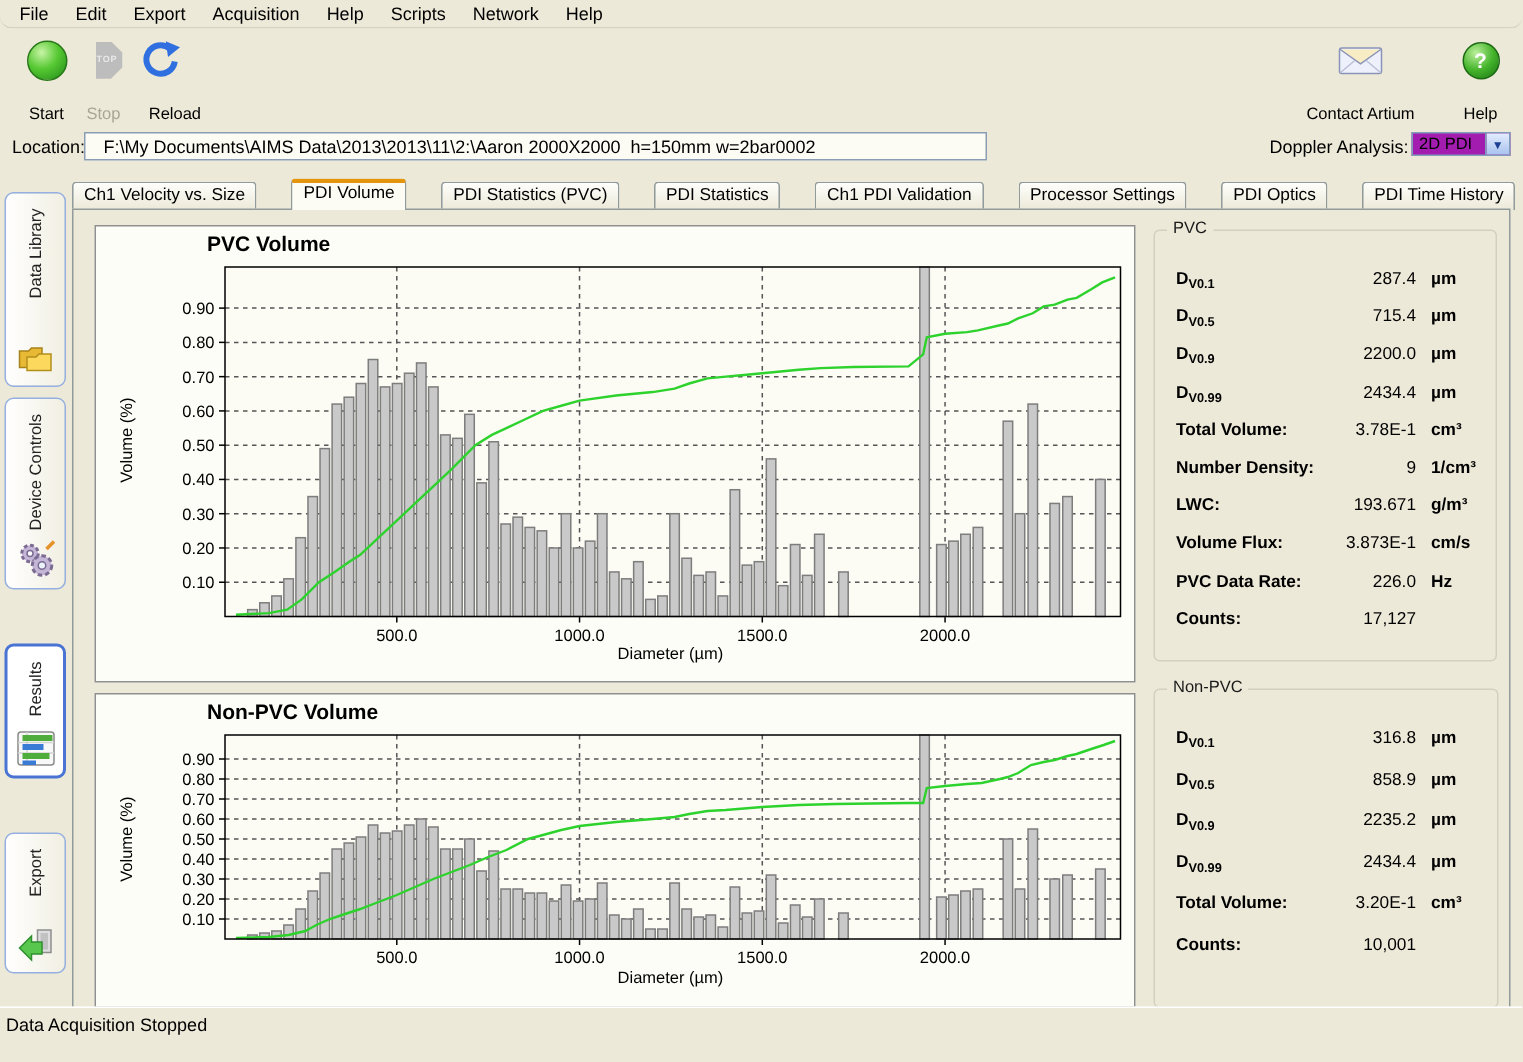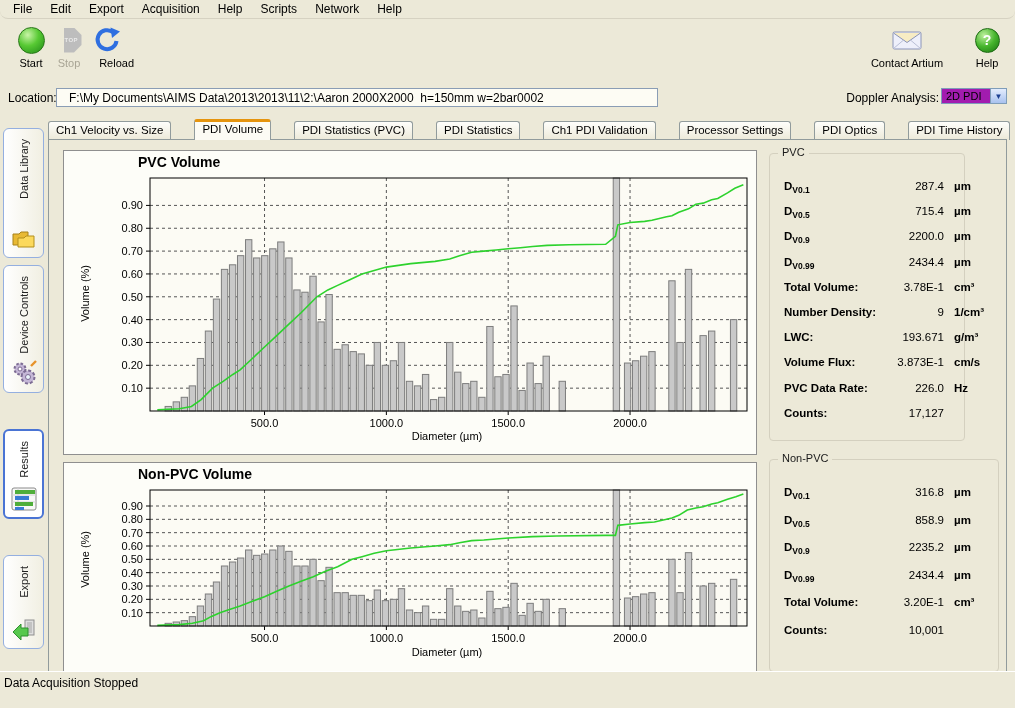--- a/index.html
+++ b/index.html
@@ -10,21 +10,21 @@
   }
   
   #menubar { position:absolute; left:0; top:0; width:100%; height:19px;
     display:flex; align-items:center; padding-left:4px;
     border-bottom:1px solid #d6d2c2; background:#ece9d8;border-radius:8px; }
   .menu-item { padding:2px 9px; cursor:default; }
   
   #toolbar { position:absolute; left:0; top:20px; width:100%; height:66px; }
   .tool { position:absolute; top:4px; width:54px; text-align:center; font-size:11px; }
   .tool .ticon { height:32px; display:flex; align-items:center; justify-content:center; }
-  .tool .tlabel { margin-top:1px; }
+  .tool .tlabel { margin-top:14px; }
   .start-ball { width:27px; height:27px; border-radius:50%;
     background:radial-gradient(circle at 35% 28%, #c8f4a6, #57c933 45%, #2e9a1f 85%);
     border:1px solid #287718; }
   .stop-oct { width:25px; height:25px; background:#bdbdbd; border:0;
     clip-path:polygon(30% 0,70% 0,100% 30%,100% 70%,70% 100%,30% 100%);
     display:flex; align-items:center; justify-content:center;
     color:#e9e9e9; font-size:6px; font-weight:bold; letter-spacing:.5px; }
   .tlabel.disabled { color:#a9a595; }
   .help-ball { width:25px; height:25px; border-radius:50%;
     background:radial-gradient(circle at 35% 28%, #bdf09c, #46b52d 50%, #238417 88%);
@@ -419,21 +419,21 @@
         <rect x="621.350612244898" y="70.66666666666666" width="6.335510204081633" height="73.33333333333334" fill="#c9c9c9" stroke="#7d7d7d" stroke-width="1"></rect>
         <rect x="635.9710204081633" y="104" width="6.335510204081633" height="40" fill="#c9c9c9" stroke="#7d7d7d" stroke-width="1"></rect>
         <rect x="644.4995918367347" y="101.33333333333334" width="6.335510204081633" height="42.66666666666666" fill="#c9c9c9" stroke="#7d7d7d" stroke-width="1"></rect>
         <rect x="666.4302040816326" y="97.33333333333334" width="6.335510204081633" height="46.66666666666666" fill="#c9c9c9" stroke="#7d7d7d" stroke-width="1"></rect>
         <polyline points="93.31020408163265,143.33333333333334 115.2408163265306,142.66666666666666 128.3991836734694,141.33333333333334 139.60816326530613,138.66666666666666 146.9183673469388,134.66666666666666 155.93428571428572,130.66666666666666 163.97551020408164,128 176.15918367346939,124 188.34285714285716,119.33333333333334 200.5265306122449,114.66666666666666 212.71020408163264,109.33333333333334 224.8938775510204,104 237.07755102040815,99.33333333333334 249.26122448979592,94.66666666666667 261.44489795918366,89.33333333333334 273.62857142857143,84.66666666666666 288.005306122449,77.33333333333334 297.9959183673469,74.66666666666667 310.1795918367347,71.33333333333333 322.36326530612246,68.66666666666667 346.730612244898,66 371.0979591836735,64 385.7183673469388,62.66666666666667 395.46530612244896,60.66666666666666 407.64897959183673,58.66666666666667 419.8326530612245,58 444.2,56 468.56734693877553,54.66666666666667 492.934693877551,54 541.6693877551021,53.33333333333333 551.4163265306122,53.33333333333333 553.8530612244897,43.33333333333333 566.0367346938775,42 580.6571428571428,40.66666666666667 590.4040816326531,39.999999999999986 602.5877551020409,37.33333333333333 607.9485714285714,35.999999999999986 614.7714285714286,33.33333333333333 623.3000000000001,28 631.8285714285714,26 639.1387755102041,24.66666666666667 647.6673469387755,22 653.7591836734694,20.66666666666667 663.5061224489796,17.333333333333343 671.7910204081633,14.666666666666686 679.3448979591836,12" fill="none" stroke="#2dd22d" stroke-width="1.6"></polyline>
         <rect x="86" y="8" width="597" height="136" fill="none" stroke="#000" stroke-width="1"></rect>
       </svg>
     <div class="xlabel">Diameter (µm)</div>
   </div>
 
-  <div class="groupbox" style="left:720px; top:13px; width:196px; height:288px;">
+  <div class="groupbox" style="left:720px; top:13px; width:229px; height:288px;">
     <span class="legend">PVC</span>
     <div class="group-rows pvc-rows">
 
         <div class="srow">
           <span class="slabel"><span>D</span><span class="ssub">V0.1</span></span>
           <span class="svalue">287.4</span>
           <span class="sunit">µm</span>
         </div>
 
         <div class="srow">

